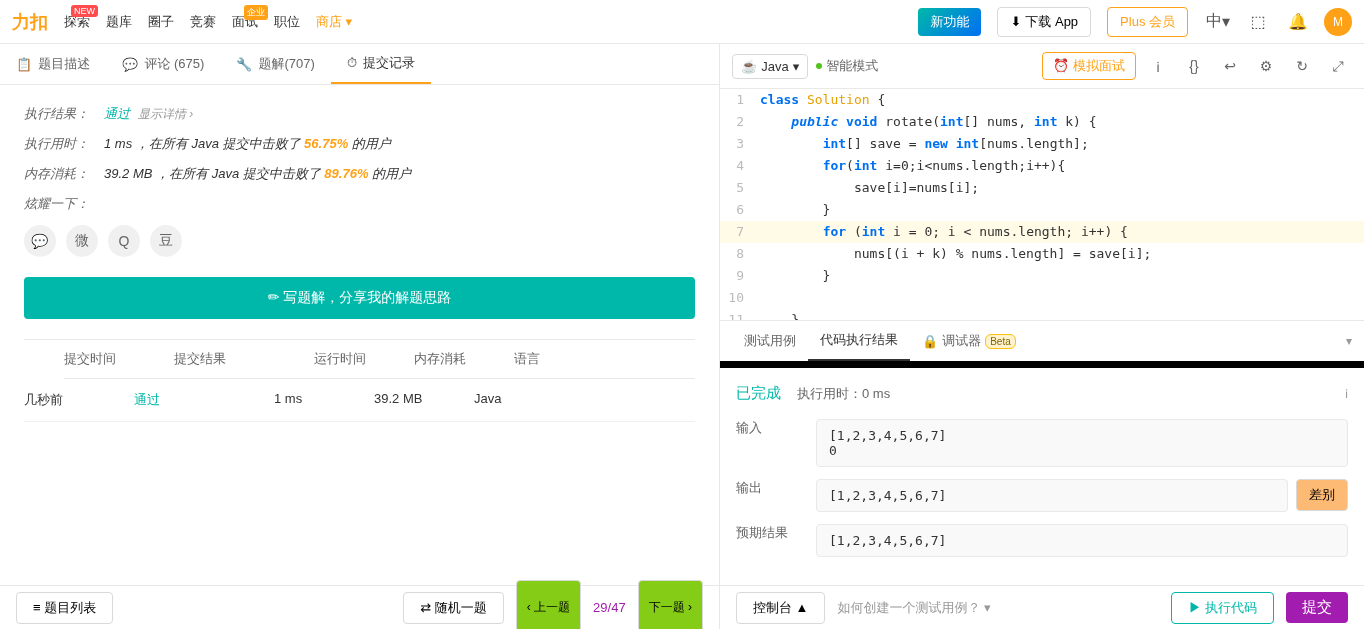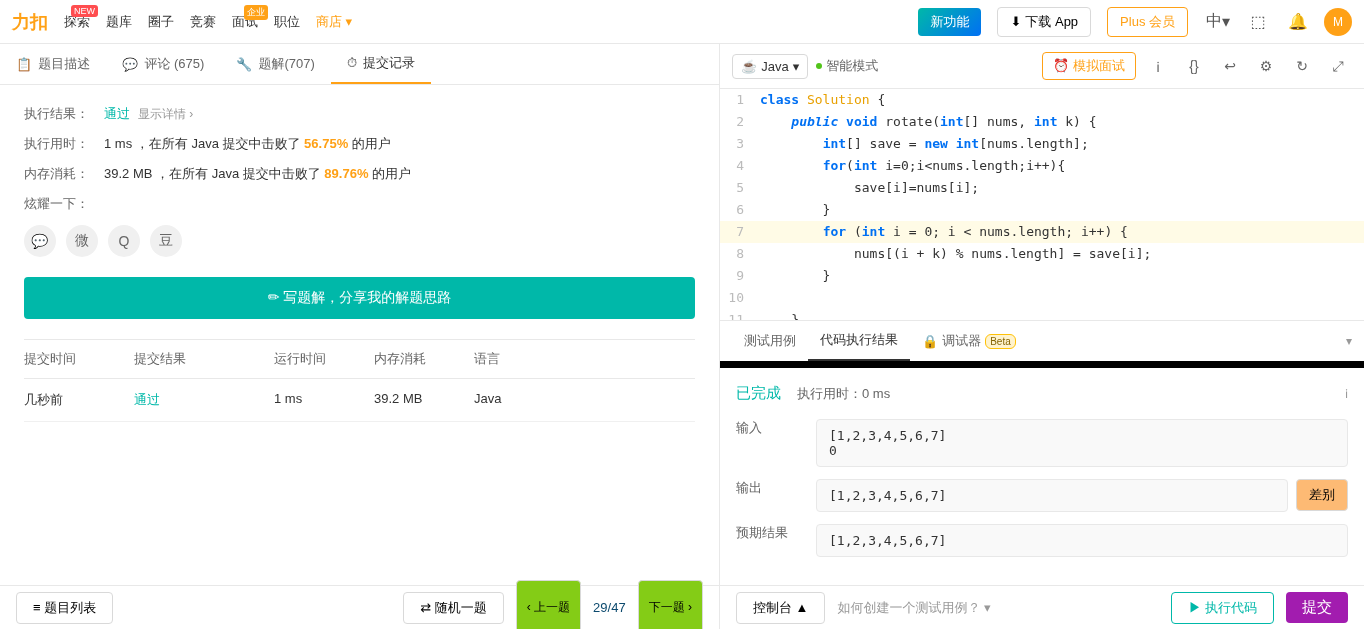--- a/index.html
+++ b/index.html
@@ -26,45 +26,45 @@
     
     .left-panel { width: 720px; border-right: 1px solid #e8e8e8; display: flex; flex-direction: column; overflow: hidden; }
 
     
     .tab-bar { display: flex; border-bottom: 1px solid #e8e8e8; background: #fff; }
     .tab-item { padding: 10px 16px; font-size: 13px; color: #666; cursor: pointer; display: flex; align-items: center; gap: 6px; white-space: nowrap; }
     .tab-item.active { color: #333; border-bottom: 2px solid #ffa116; }
 
     
     .result-panel { padding: 20px 24px; flex: 1; overflow-y: auto; }
-    .result-row { display: flex; align-items: center; margin-bottom: 12px; }
+    .result-row { display: flex; align-items: center; margin-bottom: 12px; font-style: italic; }
     .result-label { color: #666; width: 80px; flex-shrink: 0; }
     .result-pass { color: #00b8a9; font-weight: 500; }
     .result-detail-link { color: #999; font-size: 12px; margin-left: 8px; cursor: pointer; }
     .result-stats { color: #333; }
     .share-icons { display: flex; gap: 10px; margin-top: 4px; }
     .share-icon-btn { width: 32px; height: 32px; border-radius: 50%; background: #f0f0f0; display: flex; align-items: center; justify-content: center; cursor: pointer; font-size: 14px; color: #666; }
     .write-solution-btn { width: 100%; background: #00b8a9; color: #fff; border: none; border-radius: 4px; padding: 12px; font-size: 14px; cursor: pointer; margin-top: 20px; display: flex; align-items: center; justify-content: center; gap: 6px; }
 
     
     .submission-table { margin-top: 20px; border-top: 1px solid #e8e8e8; }
-    .table-header { display: flex; padding: 10px 0; border-bottom: 1px solid #e8e8e8; color: #666; font-size: 13px; }
+    .table-header { display: flex; padding: 10px 0; border-bottom: 1px solid #e8e8e8; color: #666; font-size: 13px; margin-left: 40px; }
     .table-row { display: flex; padding: 12px 0; border-bottom: 1px solid #f0f0f0; font-size: 13px; }
     .col-time { width: 110px; }
     .col-result { width: 140px; }
     .col-runtime { width: 100px; }
     .col-memory { width: 100px; }
     .col-lang { flex: 1; }
     .pass-text { color: #00b8a9; }
 
     
     .bottom-bar { display: flex; align-items: center; padding: 0 16px; height: 44px; border-top: 1px solid #e8e8e8; background: #fff; gap: 12px; }
     .bottom-btn { padding: 6px 16px; border: 1px solid #d9d9d9; border-radius: 4px; background: #fff; font-size: 13px; cursor: pointer; display: flex; align-items: center; gap: 4px; }
     .bottom-spacer { flex: 1; }
-    .page-info { font-size: 13px; color: #0c4a6e; }
+    .page-info { font-size: 13px; color: #a21caf; }
     .nav-arrow { padding: 18px 10px; border: 1px solid #d9d9d9; border-radius: 4px; background: #84cc16; cursor: pointer; font-size: 12px; }
 
     
     .right-panel { flex: 1; display: flex; flex-direction: column; overflow: hidden; }
 
     
     .editor-toolbar { display: flex; align-items: center; padding: 8px 12px; border-bottom: 1px solid #e8e8e8; background: #fff; gap: 8px; }
     .lang-select { border: 1px solid #d9d9d9; border-radius: 4px; padding: 4px 8px; font-size: 13px; cursor: pointer; display: flex; align-items: center; gap: 4px; background: #fff; }
     .smart-mode { display: flex; align-items: center; gap: 4px; color: #666; font-size: 13px; }
     .dot-green { width: 6px; height: 6px; border-radius: 50%; background: #52c41a; display: inline-block; }

